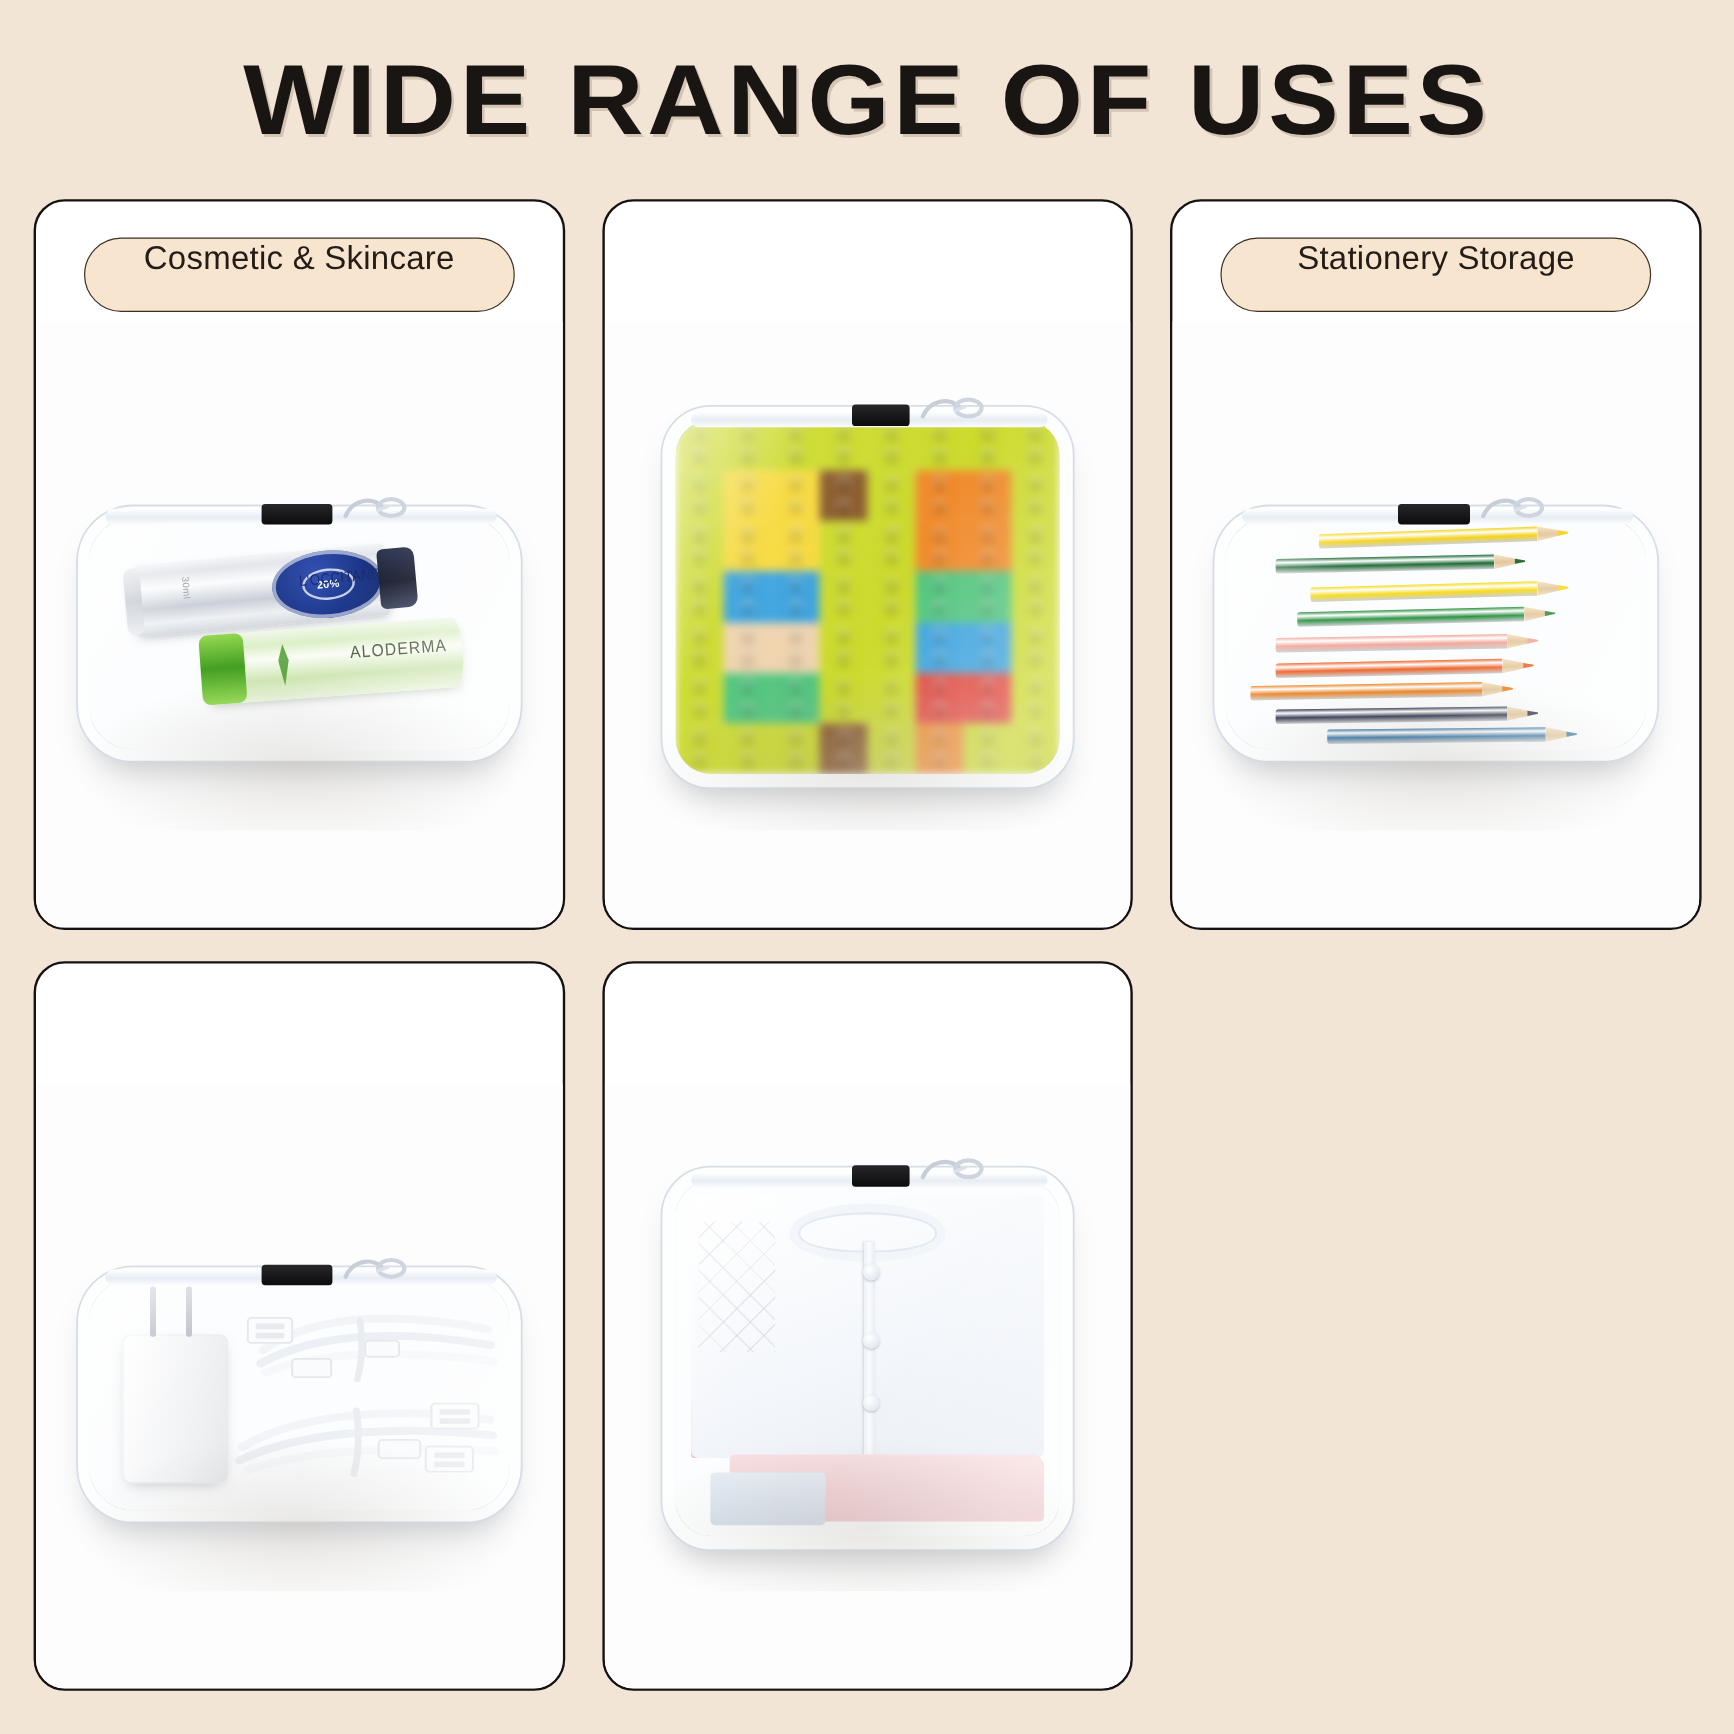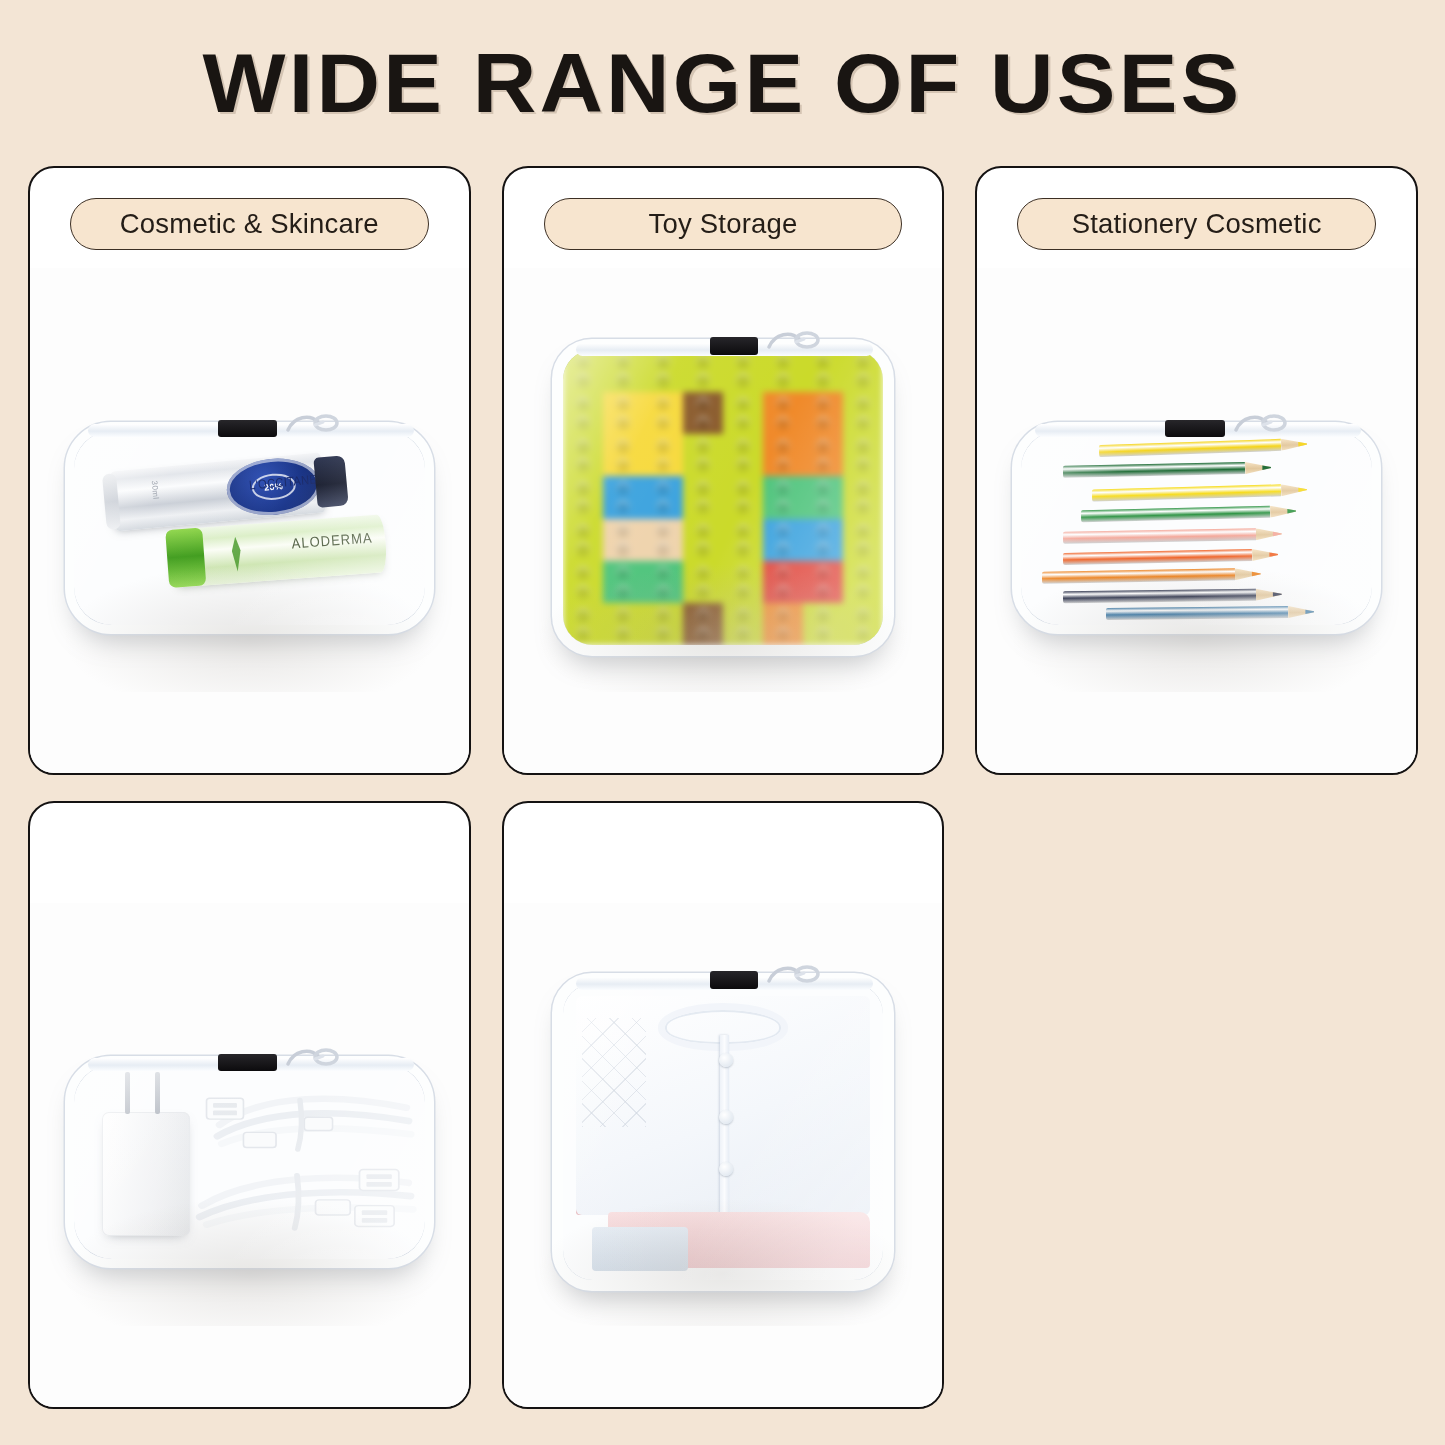--- a/index.html
+++ b/index.html
@@ -42,25 +42,25 @@
     background: #fff;
     border: 2px solid #141212;
     border-radius: 26px;
     overflow: hidden;
   }
 
   
   .chip {
     position: absolute;
     top: 30px; left: 40px; right: 40px;
-    height: 52px;
+    height: 62px;
     background: #f7e5cf;
     border: 1.6px solid #3c2f24;
     border-radius: 31px;
-    display: flex; align-items: center; justify-content: center;
+    display: flex; justify-content: center;
     z-index: 6;
   }
   .chip span {
     font-size: 27.5px;
     color: #241d17;
     letter-spacing: .2px;
     white-space: nowrap;
   }
 
   
@@ -387,23 +387,20 @@
               <div class="aloderma">ALODERMA</div>
             </div>
             <div class="sheen"></div>
           </div>
         </div>
       </div>
     </div>
 
 
     <div class="card">
-      <div class="chip">
-        <span>Toy Storage</span>
-      </div>
       <div class="stage">
         <div class="pouch front">
           <div class="zip"></div>
           <div class="tab"></div>
           <div class="puller">
             <svg width="54" height="30" viewBox="0 0 54 30">
               <path d="M4 18 C10 4, 26 2, 34 10" fill="none" stroke="#c8ced8" stroke-width="3.5" stroke-linecap="round"></path>
               <ellipse cx="42" cy="11" rx="11" ry="7" fill="none" stroke="#cfd5de" stroke-width="3.5"></ellipse>
               <path d="M31 13 l8 -3" stroke="#dde2ea" stroke-width="3" stroke-linecap="round"></path>
             </svg>
@@ -638,21 +635,21 @@
                 </div>
             </div>
             <div class="sheen"></div>
           </div>
         </div>
       </div>
     </div>
 
     <div class="card">
       <div class="chip">
-        <span>Stationery Cosmetic</span>
+        <span>Stationery Storage</span>
       </div>
       <div class="stage">
         <div class="pouch side">
           <div class="zip"></div>
           <div class="tab"></div>
           <div class="puller">
             <svg width="54" height="30" viewBox="0 0 54 30">
               <path d="M4 18 C10 4, 26 2, 34 10" fill="none" stroke="#c8ced8" stroke-width="3.5" stroke-linecap="round"></path>
               <ellipse cx="42" cy="11" rx="11" ry="7" fill="none" stroke="#cfd5de" stroke-width="3.5"></ellipse>
               <path d="M31 13 l8 -3" stroke="#dde2ea" stroke-width="3" stroke-linecap="round"></path>

